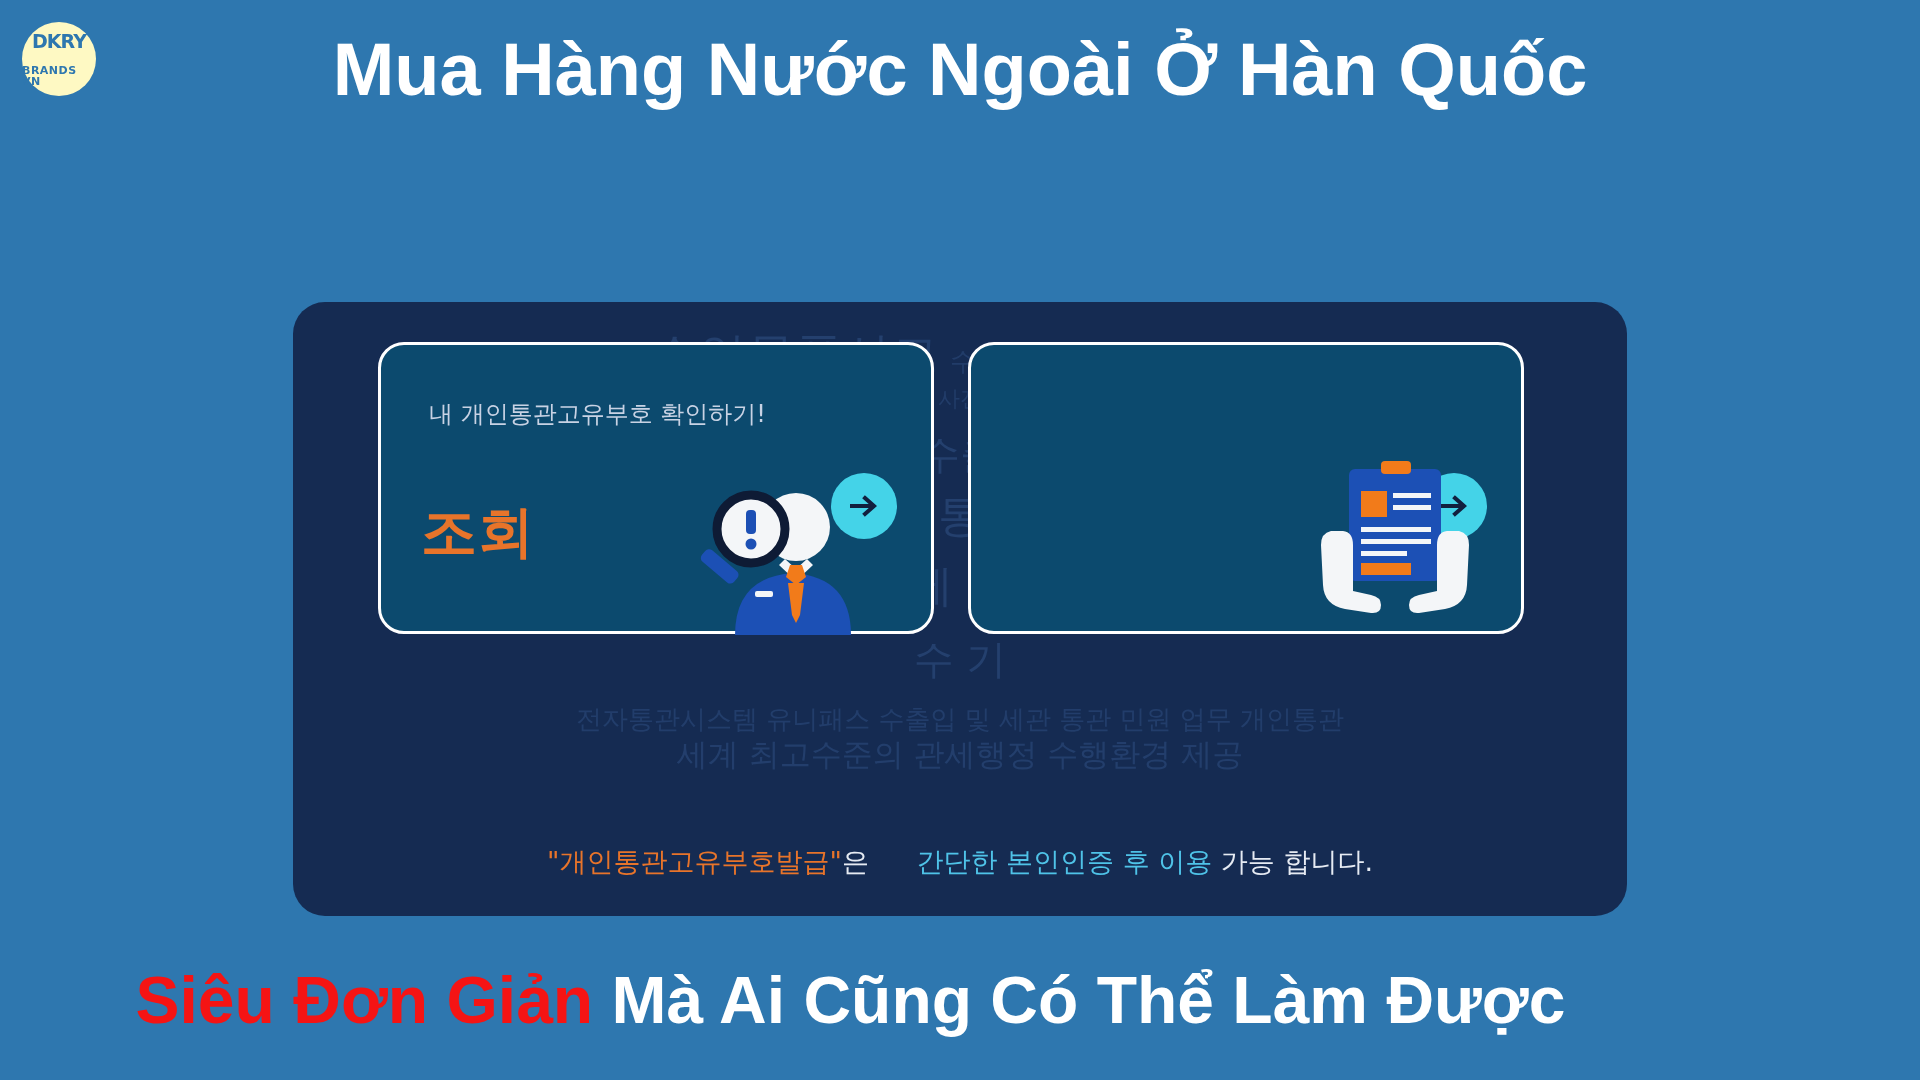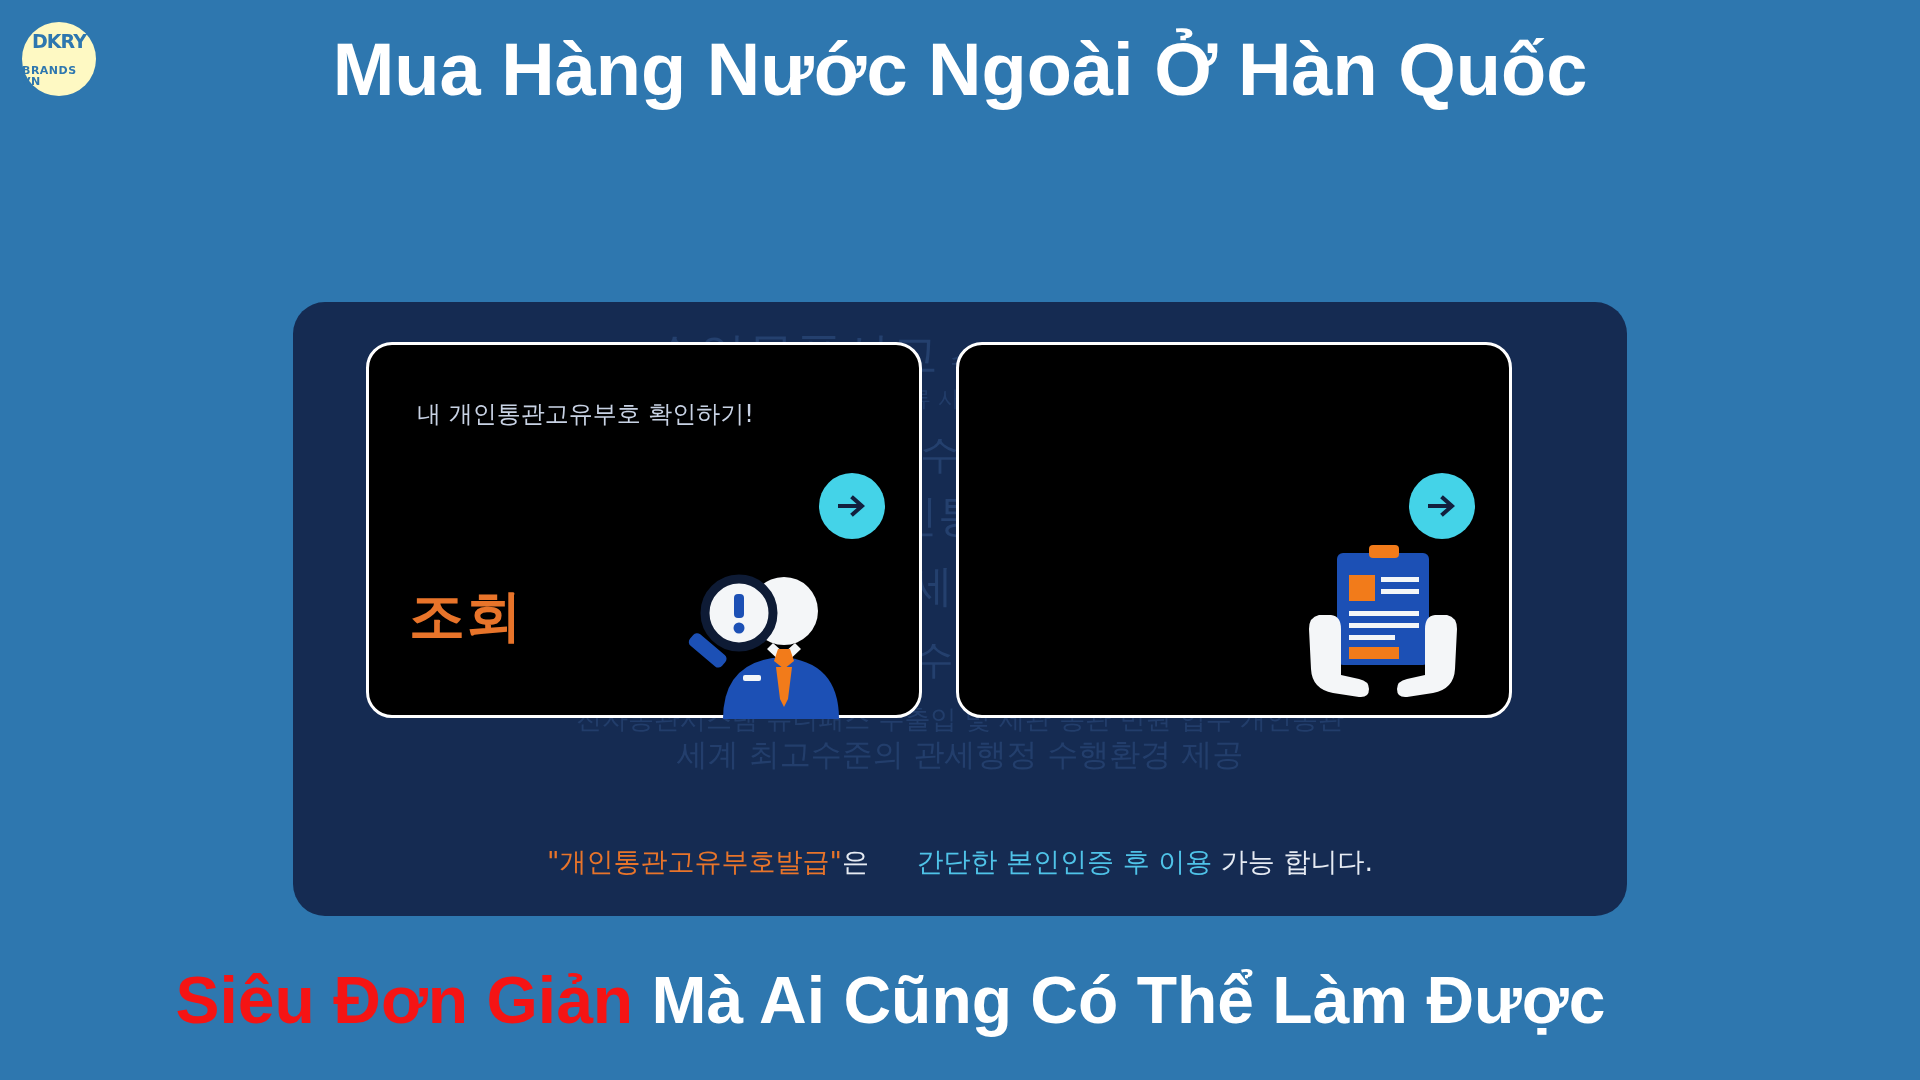--- a/index.html
+++ b/index.html
@@ -137,25 +137,26 @@
     font-size: 31px;
     opacity: .95;
     font-family: "DejaVu Sans", sans-serif;
   }
 
   
   .option-card {
     position: absolute;
     top: 40px;
     width: 556px;
-    height: 376px;
-    background: #000000;
+    height: 292px;
+    background: #0c4a6e;
     border: 3px solid #FFFFFF;
     border-radius: 26px;
     box-sizing: border-box;
+    margin-left: 12px;
   }
   #card-lookup { left: 73px; }
   #card-issue  { left: 663px; }
 
   .card-question {
     position: absolute;
     left: 48px;
     top: 52px;
     color: #C8D2E4;
     font-size: 24px;
@@ -214,21 +215,20 @@
     position: absolute;
     left: 0;
     top: 962px;
     width: 1701px;
     text-align: center;
     font-size: 66px;
     font-weight: bold;
     color: #FFFFFF;
     white-space: nowrap;
     font-family: "Liberation Sans", sans-serif;
-    padding-left: 40px;
   }
   #bottom-caption .cap-red { color: #F51414; }
 </style>
 </head>
 <body>
 
 <div id="logo-badge">
   <span class="logo-word">DKRY</span>
   <span class="logo-sub">BRANDS  VN</span>
 </div>

